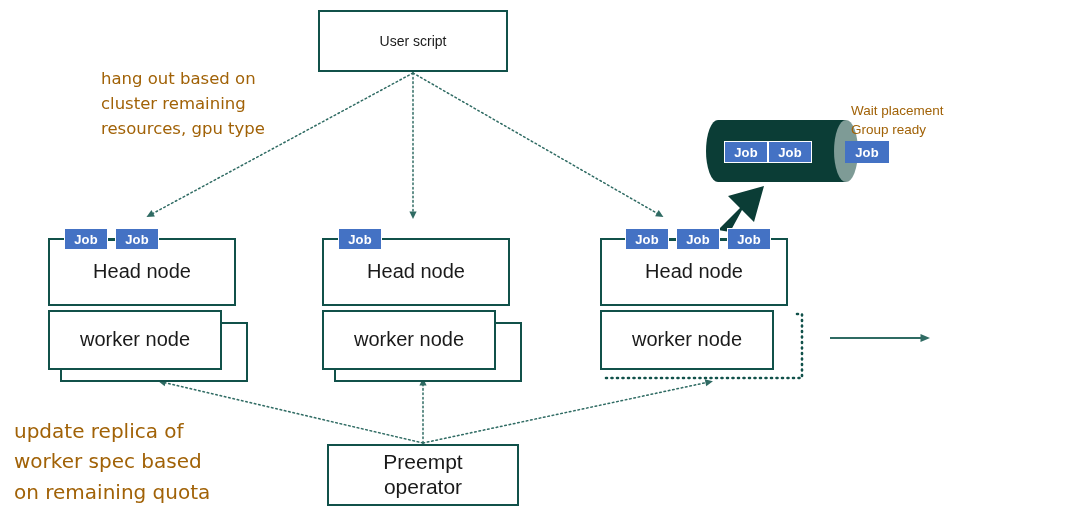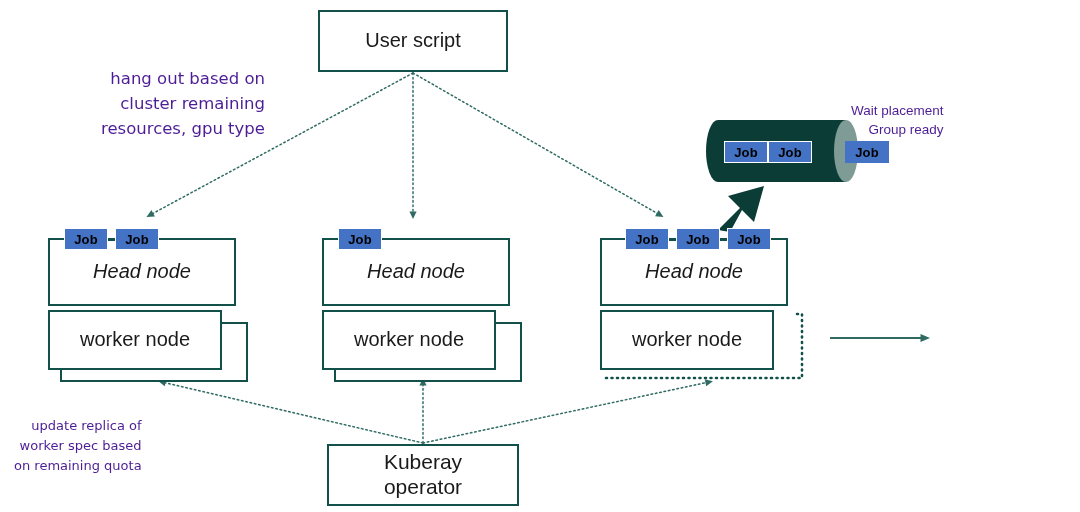--- a/index.html
+++ b/index.html
@@ -42,33 +42,32 @@
     z-index: 5;
   }
   .node-box .label {
     line-height: 1.18;
     white-space: pre-line;
   }
 
   .user-script {
     left: 318px; top: 10px;
     width: 190px; height: 62px;
-    font-size: 20px;
+    font-size: 14px;
   }
   .kuberay {
     left: 327px; top: 444px;
     width: 192px; height: 62px;
     font-size: 21px;
   }
 
   .head-node {
     width: 188px; height: 68px;
     top: 238px;
     font-size: 20px;
-    font-style: italic;
   }
   .worker-node {
     width: 174px; height: 60px;
     top: 310px;
     font-size: 20px;
     z-index: 6;
   }
   
   .worker-stack-back {
     width: 188px; height: 60px;
@@ -76,21 +75,21 @@
     z-index: 4;
     background: #ffffff;
   }
 
   
   .job-badge {
     position: absolute;
     box-sizing: border-box;
     background: #4472C4;
     border: 1.5px solid #ffffff;
-    color: #000000;
+    color: #ffffff;
     font-size: 13px;
     font-weight: 700;
     display: flex;
     align-items: center;
     justify-content: center;
     height: 22px;
     width: 44px;
     z-index: 9;
     letter-spacing: .2px;
   }
@@ -98,34 +97,33 @@
     position: absolute;
     height: 2.5px;
     width: 7px;
     background: #11514A;
     z-index: 8;
   }
 
   
   .annot {
     position: absolute;
-    color: #4c1d95;
+    color: #a16207;
     line-height: 1.52;
     white-space: pre-line;
     z-index: 7;
-    text-align: right;
   }
   .annot-hang {
     left: 101px; top: 66px;
     font-size: 16.5px;
     font-family: "DejaVu Sans", sans-serif;
   }
   .annot-update {
     left: 14px; top: 416px;
-    font-size: 13px;
+    font-size: 20px;
     font-family: "DejaVu Sans", sans-serif;
   }
   .annot-wait {
     left: 851px; top: 101px;
     font-size: 13.5px;
     line-height: 1.42;
   }
   .annot-preempt {
     left: 815px; top: 364px;
     font-size: 19px;
@@ -209,21 +207,21 @@
     <g>
       <line x1="830" y1="338" x2="925" y2="338" stroke="#2F6B63" stroke-width="2" marker-end="url(#arrowSolid)"></line>
     </g>
   </svg>
 
   <div class="node-box user-script">
     <span class="label">User script</span>
   </div>
 
   <div class="node-box kuberay">
-    <span class="label">Kuberay
+    <span class="label">Preempt
 operator</span>
   </div>
 
   <div class="node-box worker-stack-back" style="left:60px;"></div>
   <div class="node-box head-node" style="left:48px;">
     <span class="label">Head node</span>
   </div>
   <div class="node-box worker-node" style="left:48px;">
     <span class="label">worker node</span>
   </div>

